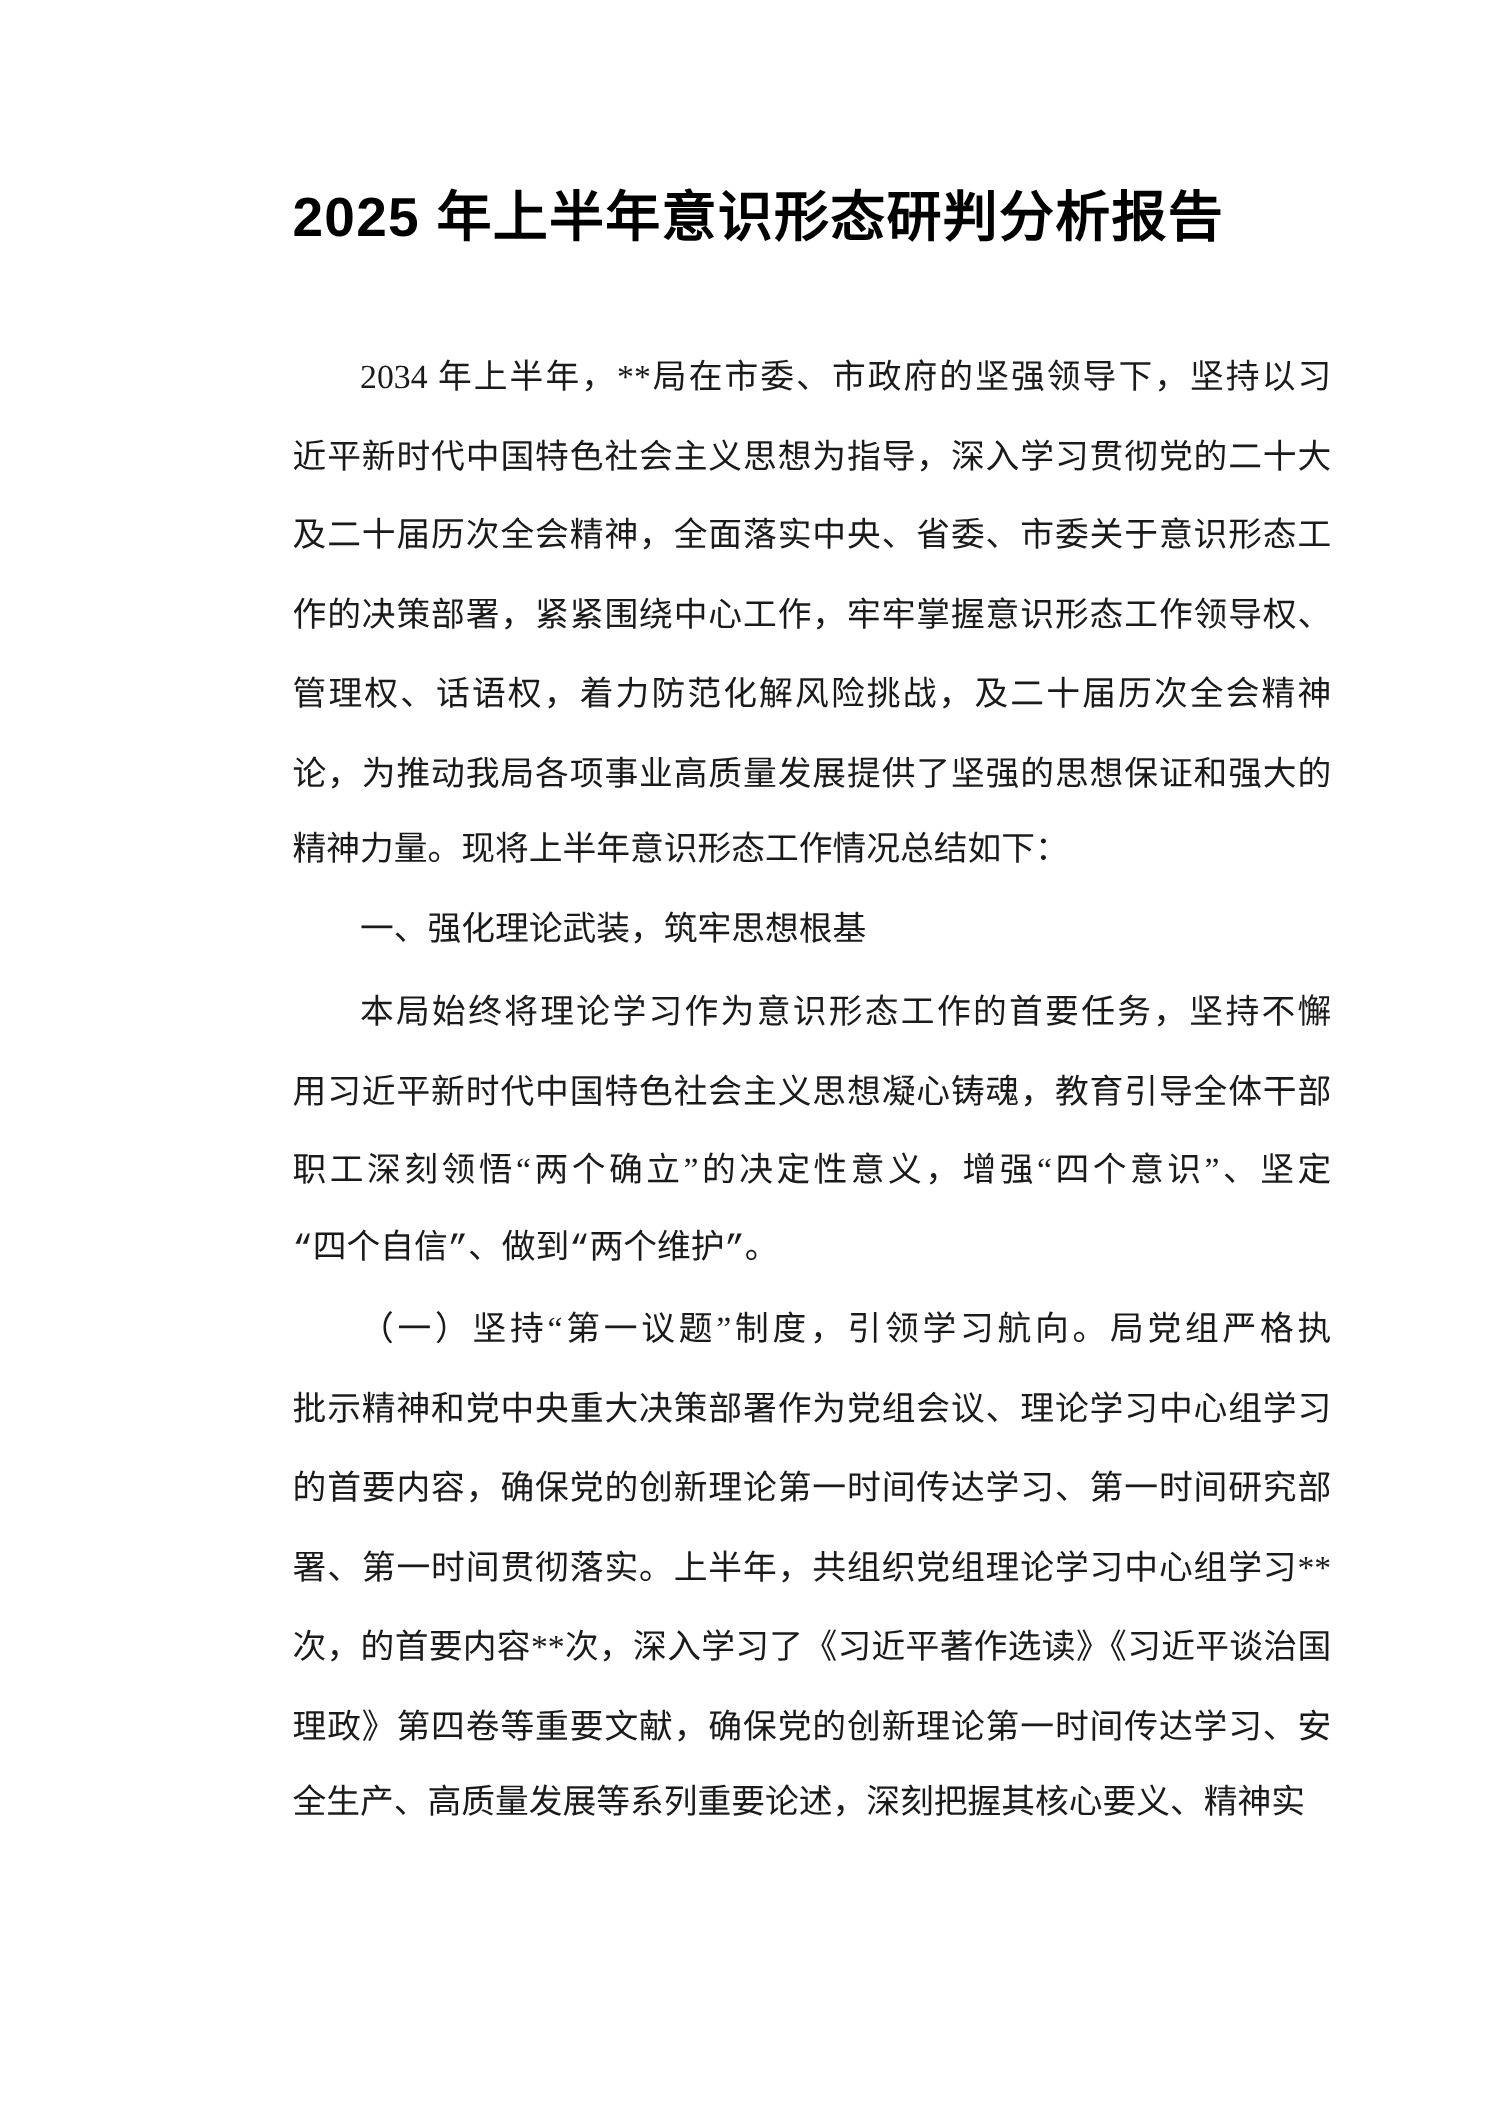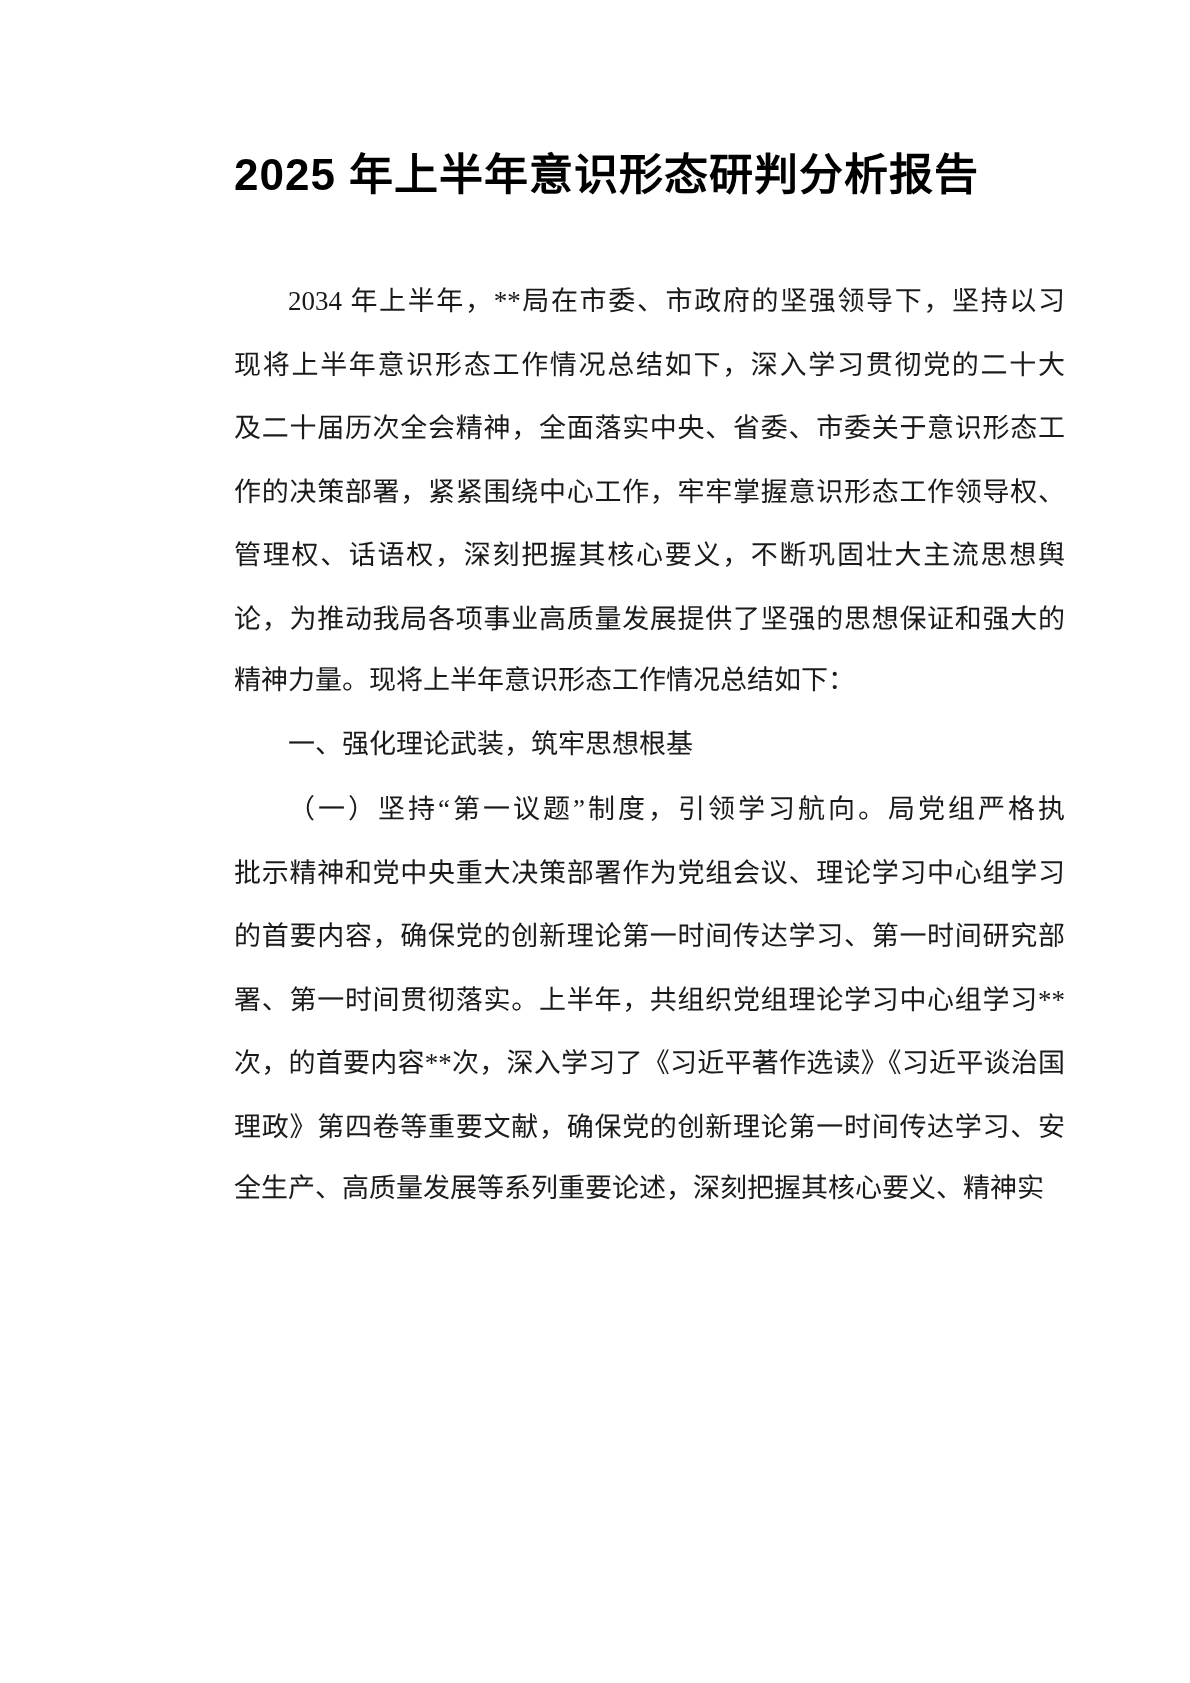--- a/index.html
+++ b/index.html
@@ -57,29 +57,35 @@
   }
 </style>
 </head>
 <body>
 
 <div class="page">
   <h1 class="doc-title">2025 年上半年意识形态研判分析报告</h1>
   <div class="doc-body">
       <div class="paragraph body">
         <div class="line">2034 年上半年，**局在市委、市政府的坚强领导下，坚持以习</div>
-        <div class="line">现将上半年意识形态工作情况总结如下，深入学习贯彻党的二十大</div>
+        <div class="line">近平新时代中国特色社会主义思想为指导，深入学习贯彻党的二十大</div>
         <div class="line">及二十届历次全会精神，全面落实中央、省委、市委关于意识形态工</div>
         <div class="line">作的决策部署，紧紧围绕中心工作，牢牢掌握意识形态工作领导权、</div>
-        <div class="line">管理权、话语权，深刻把握其核心要义，不断巩固壮大主流思想舆</div>
+        <div class="line">管理权、话语权，着力防范化解风险挑战，及二十届历次全会精神</div>
         <div class="line">论，为推动我局各项事业高质量发展提供了坚强的思想保证和强大的</div>
         <div class="line last">精神力量。现将上半年意识形态工作情况总结如下：</div>
       </div>
       <div class="paragraph heading">
         <div class="line last">一、强化理论武装，筑牢思想根基</div>
+      </div>
+      <div class="paragraph body">
+        <div class="line">本局始终将理论学习作为意识形态工作的首要任务，坚持不懈</div>
+        <div class="line">用习近平新时代中国特色社会主义思想凝心铸魂，教育引导全体干部</div>
+        <div class="line">职工深刻领悟“两个确立”的决定性意义，增强“四个意识”、坚定</div>
+        <div class="line last">“四个自信”、做到“两个维护”。</div>
       </div>
       <div class="paragraph body">
         <div class="line">（一）坚持“第一议题”制度，引领学习航向。局党组严格执</div>
         <div class="line">批示精神和党中央重大决策部署作为党组会议、理论学习中心组学习</div>
         <div class="line">的首要内容，确保党的创新理论第一时间传达学习、第一时间研究部</div>
         <div class="line">署、第一时间贯彻落实。上半年，共组织党组理论学习中心组学习**</div>
         <div class="line">次，的首要内容**次，深入学习了《习近平著作选读》《习近平谈治国</div>
         <div class="line">理政》第四卷等重要文献，确保党的创新理论第一时间传达学习、安</div>
         <div class="line last">全生产、高质量发展等系列重要论述，深刻把握其核心要义、精神实</div>
       </div>

